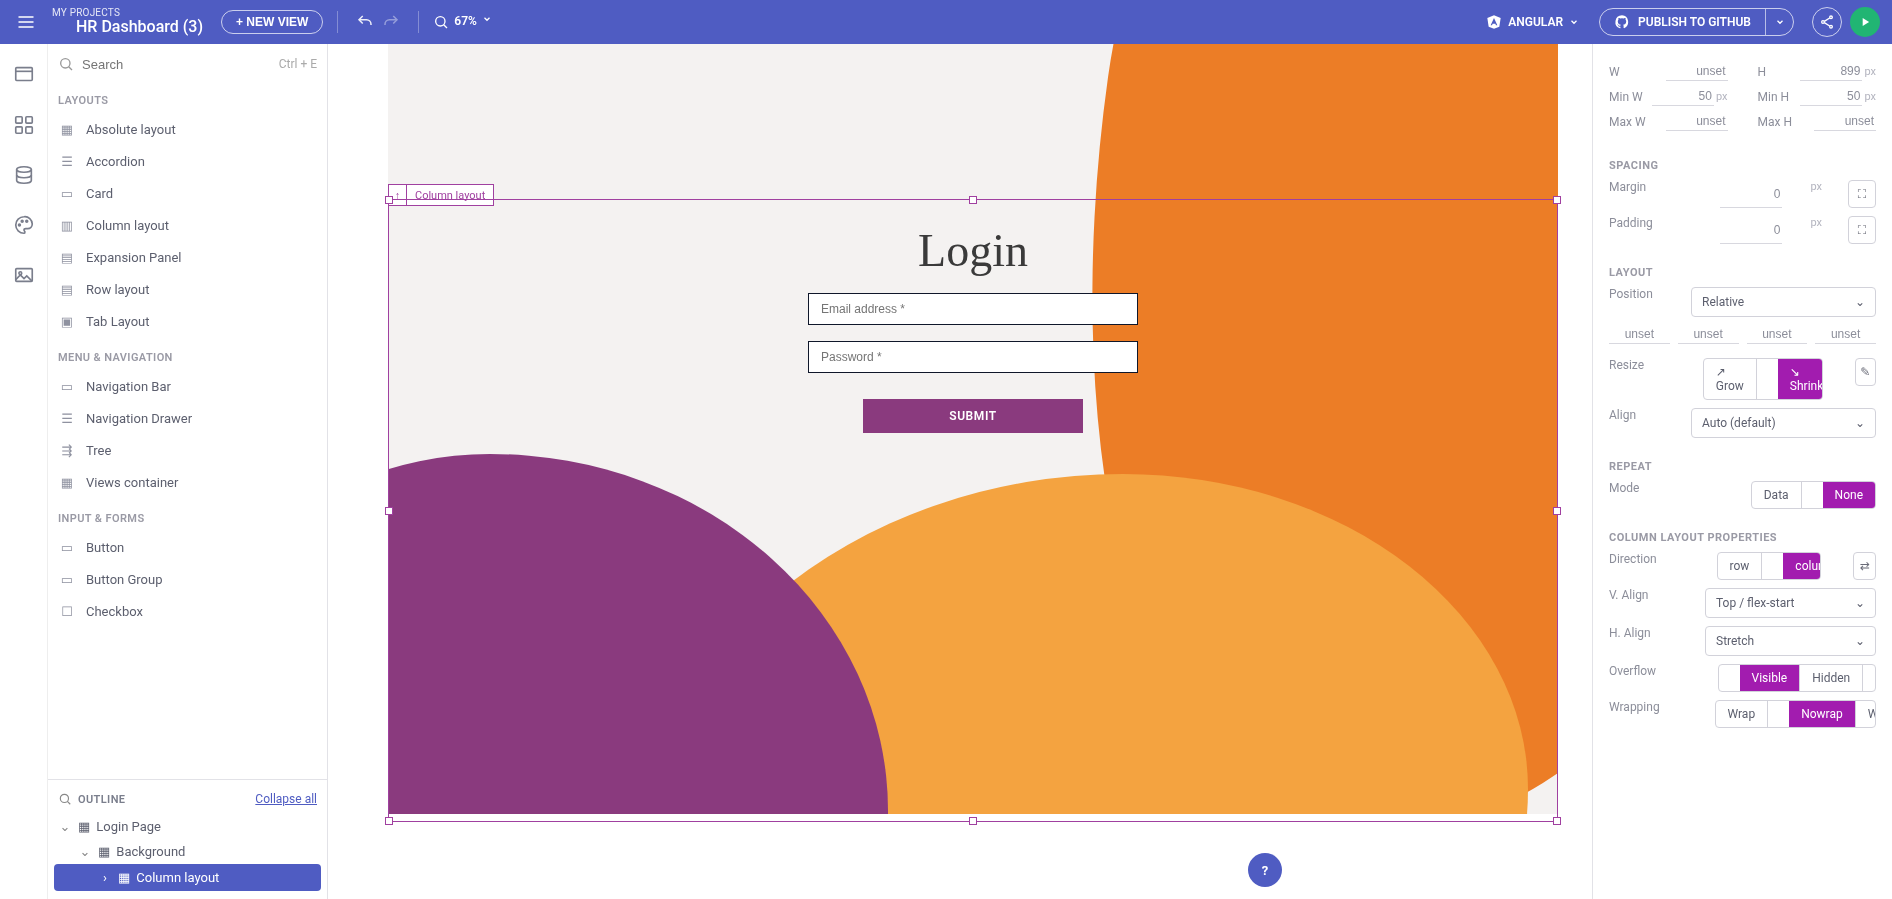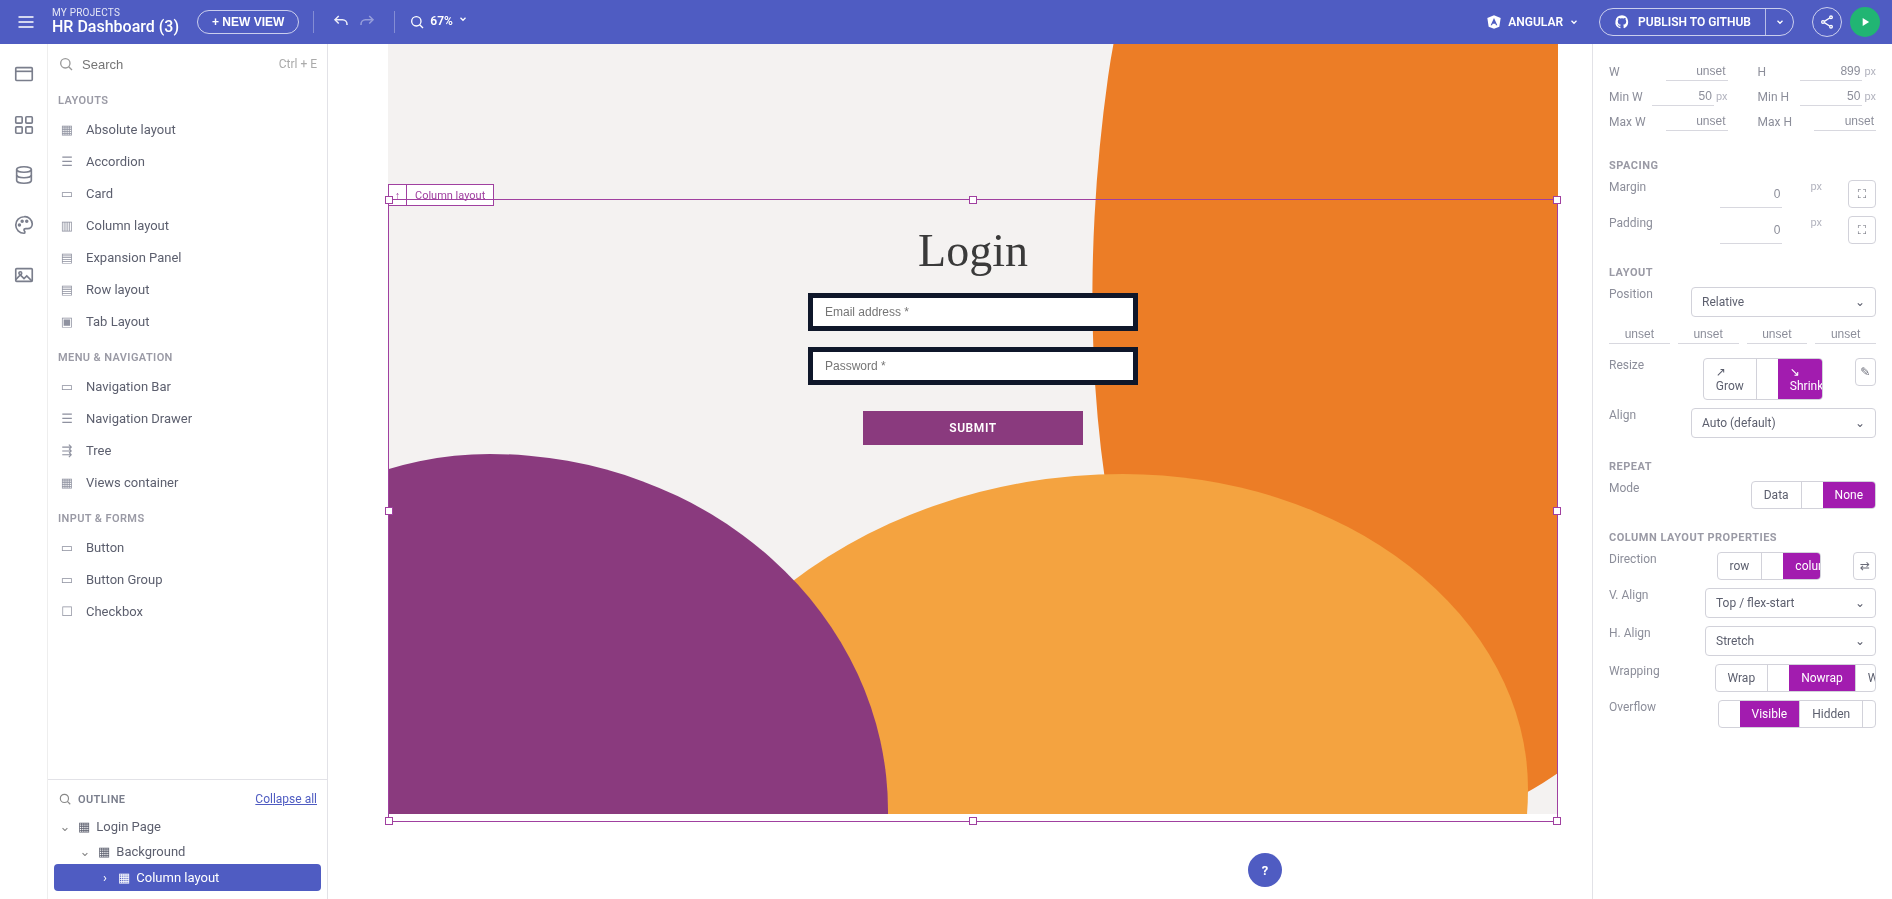--- a/index.html
+++ b/index.html
@@ -19,21 +19,21 @@
     background: #4f5cc2;
     display: flex;
     align-items: center;
     padding: 0 12px;
     color: #fff;
   }
   .menu-icon { width: 28px; height: 28px; display:flex; align-items:center; justify-content:center; margin-right:12px; cursor:pointer; }
   .menu-icon svg { stroke:#fff; }
   .project-block { display:flex; flex-direction:column; line-height:1.05; margin-right:18px; }
   .project-block .label { font-size: 10px; opacity:.85; letter-spacing:.2px; }
-  .project-block .title { font-size: 16px; font-weight:500; }
+  .project-block .title { font-size: 16px; font-weight:500;margin-left:24px; }
   .btn-outline {
     border:1px solid rgba(255,255,255,.7);
     color:#fff; background:transparent;
     border-radius: 18px;
     padding: 4px 14px;
     font-size:12px; font-weight:600;
     cursor:pointer;
   }
   .tb-sep { width:1px; height:22px; background:rgba(255,255,255,.3); margin:0 14px; }
   .tb-icon { width:26px; height:26px; display:flex; align-items:center; justify-content:center; cursor:pointer; opacity:.9; }
@@ -119,21 +119,21 @@
   .handle.ne { right:-4px; top:-4px;}
   .handle.sw { left:-4px; bottom:-4px;}
   .handle.se { right:-4px; bottom:-4px;}
 
   .login-card {
     position:absolute; top:180px; left:50%; transform:translateX(-50%);
     display:flex; flex-direction:column; align-items:center; gap:16px;
   }
   .login-title { font-family: Georgia, 'Times New Roman', serif; font-size:46px; color:#3a3a3a; font-weight:400; }
   .login-input {
-    width:330px; height:38px; border:5px solid #0f172a; background:#fff;
+    width:330px; height:32px; border:1px solid #0f172a; background:#fff;
     padding: 0 12px; font-size:12px; color:#999;
   }
   .login-submit {
     width:220px; height:34px; background:#8a3a7e; color:#fff;
     display:flex; align-items:center; justify-content:center;
     font-size:12px; letter-spacing:.6px; font-weight:600; margin-top:10px; cursor:pointer;
   }
 
   
   .right-panel { width:300px; border-left:1px solid #e2e2e7; overflow-y:auto; padding: 12px 16px 24px; font-size:12px; color:#62636f; }
@@ -544,32 +544,32 @@
       </div>
     </div>
     <div class="prop-row">
       <label style="width:70px">H. Align</label>
       <div class="select-like">
         <span>Stretch</span>
           <span>⌄</span>
       </div>
     </div>
     <div class="prop-row">
+      <label style="width:70px">Overflow</label>
+      <div style="flex:1"></div>
+      <div class="btn-seg">
+        <div class="active">Visible</div>
+        <div>Hidden</div>
+        <div>Auto</div>
+      </div>
+    </div>
+    <div class="prop-row">
       <label style="width:70px">Wrapping</label>
       <div style="flex:1"></div>
       <div class="btn-seg">
         <div>Wrap</div>
         <div class="active">Nowrap</div>
         <div>WrapR...</div>
       </div>
     </div>
-    <div class="prop-row">
-      <label style="width:70px">Overflow</label>
-      <div style="flex:1"></div>
-      <div class="btn-seg">
-        <div class="active">Visible</div>
-        <div>Hidden</div>
-        <div>Auto</div>
-      </div>
-    </div>
   </div>
 
 </div>
 
 </body></html>

